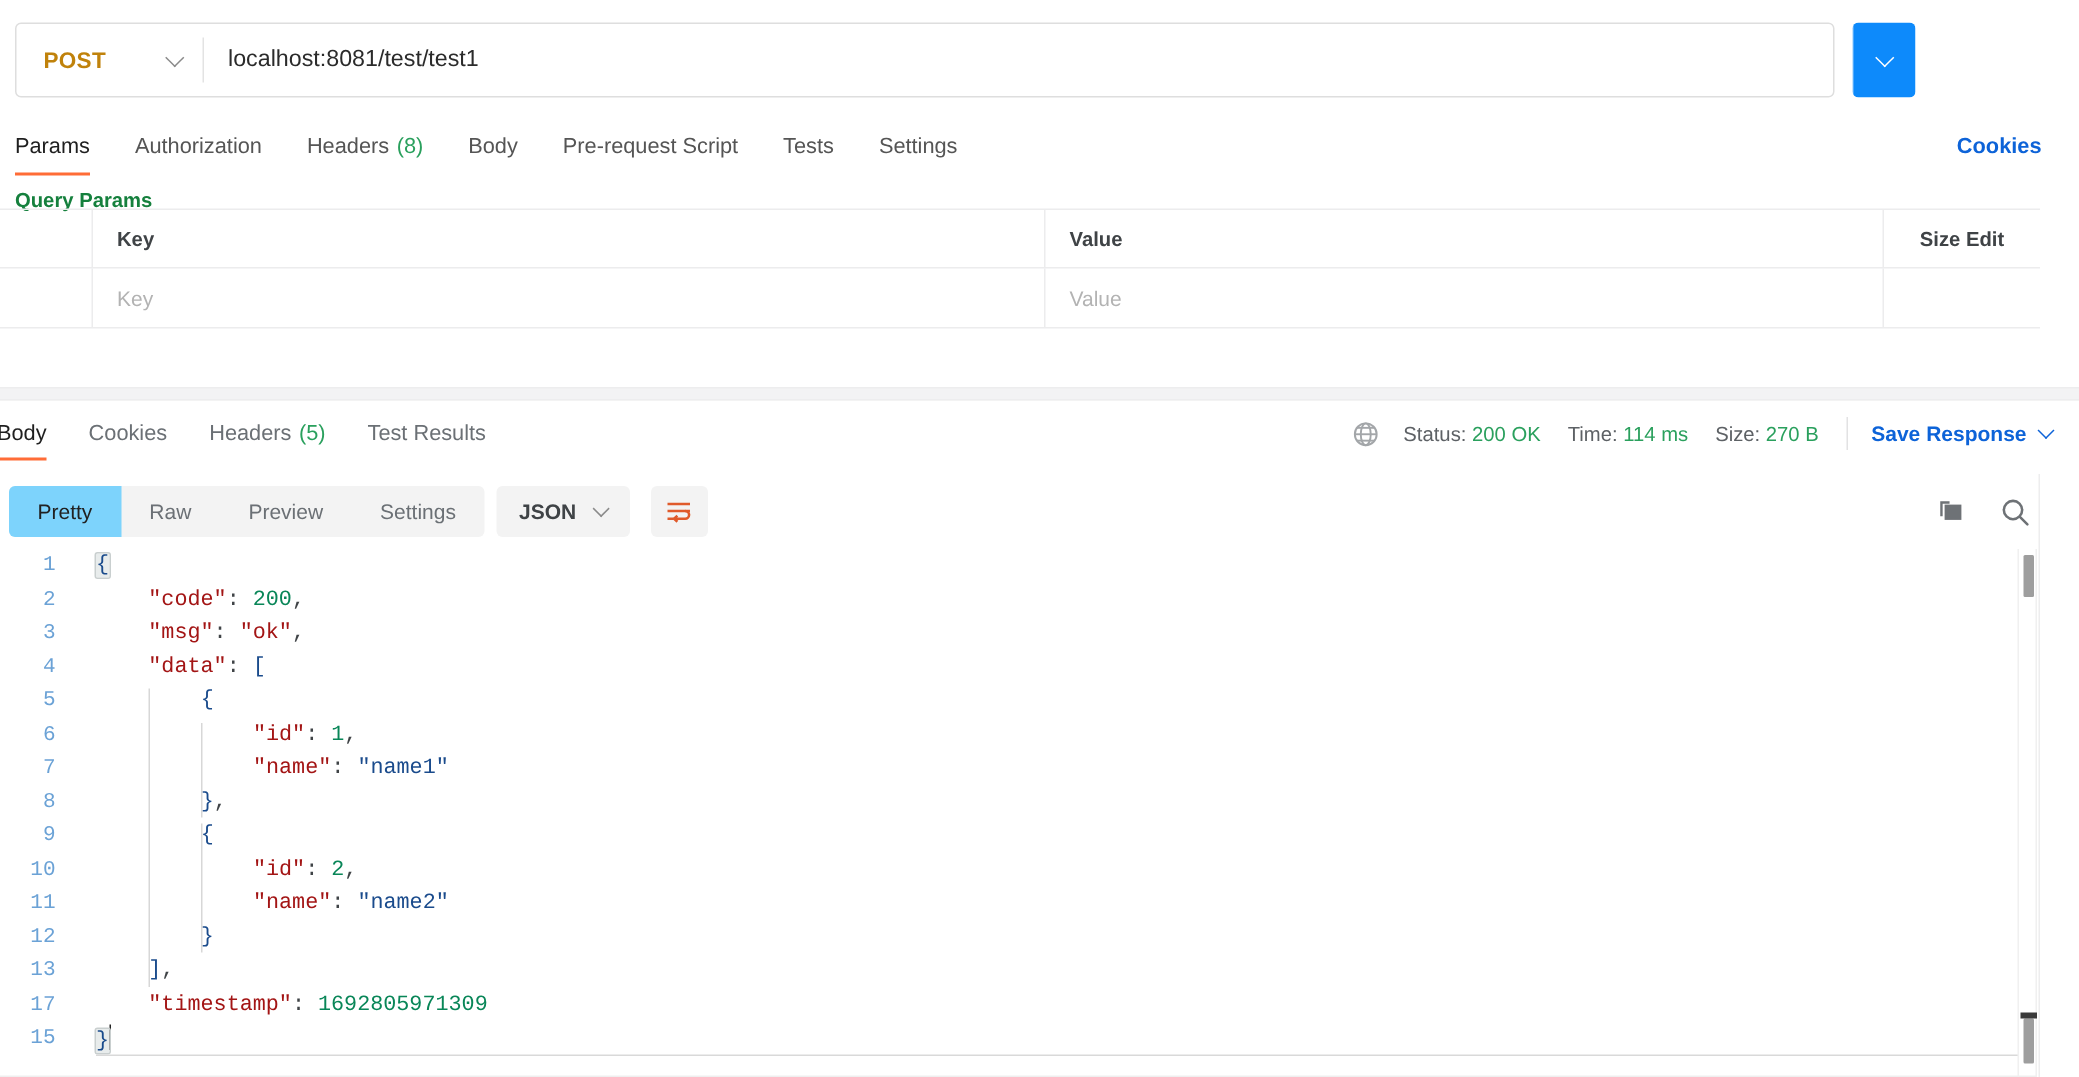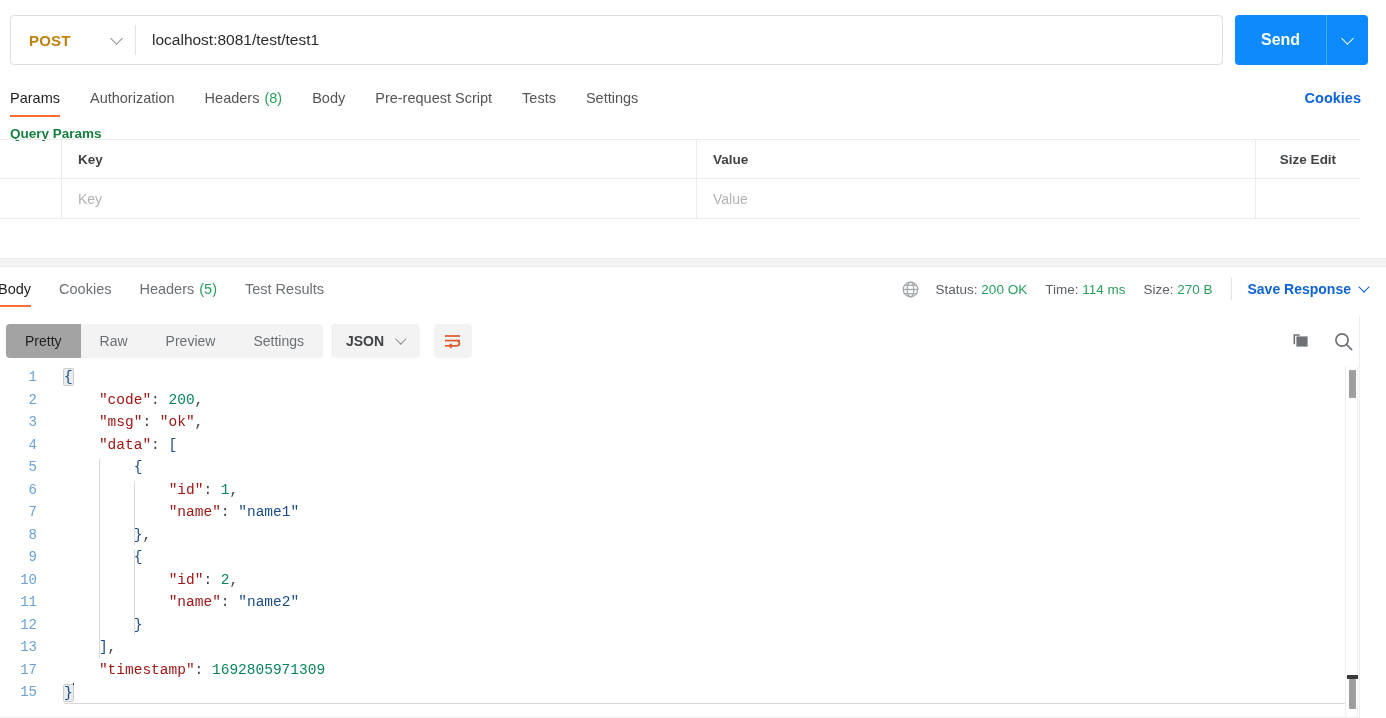--- a/index.html
+++ b/index.html
@@ -158,21 +158,21 @@
     display: flex; align-items: center; padding-left: 6px;
   }
   .seg-group {
     display: flex; background: #f3f3f3; border-radius: 4px; overflow: hidden;
     height: 34px; align-items: stretch;
   }
   .seg {
     display: flex; align-items: center; padding: 0 19px;
     font-size: 14px; color: #6b7075; cursor: pointer;
   }
-  .seg.active { background: #a3a3a3; color: #212121; }
+  .seg.active { background: #7dd3fc; color: #212121; }
   .fmt-select {
     display: flex; align-items: center; gap: 13px;
     height: 34px; padding: 0 15px; margin-left: 8px;
     background: #f3f3f3; border-radius: 4px; cursor: pointer;
     font-size: 14px; color: #3f4346; font-weight: 700;
   }
   .wrap-btn {
     width: 38px; height: 34px; margin-left: 14px;
     background: #f3f3f3; border-radius: 4px; cursor: pointer;
     display: flex; align-items: center; justify-content: center;
@@ -257,21 +257,20 @@
   <div class="urlbar-row">
     <div class="url-box">
       <div class="method-select">
         <span class="method-label">POST</span>
         <span class="chev"></span>
       </div>
       <div class="method-divider"></div>
       <input class="url-input" type="text" value="localhost:8081/test/test1" placeholder="Enter request URL" style="">
     </div>
     <div class="send-wrap">
-      <button class="send-btn">Send</button>
       <div class="send-split">
         <span class="chev-w"></span>
       </div>
     </div>
   </div>
 
   <div class="req-tabs" id="req-tabs">
       <div class="rtab active">
         <span>Params</span>
       </div>

